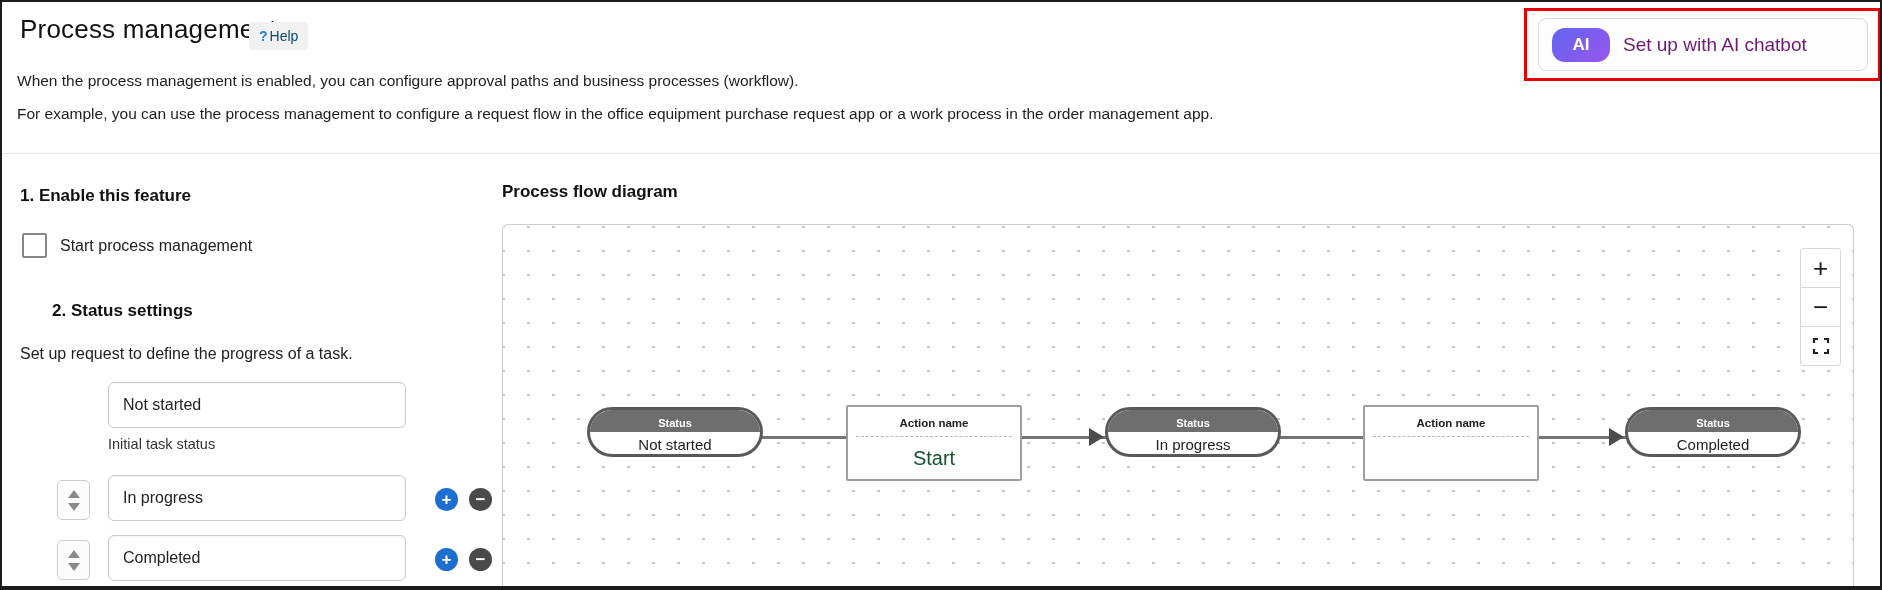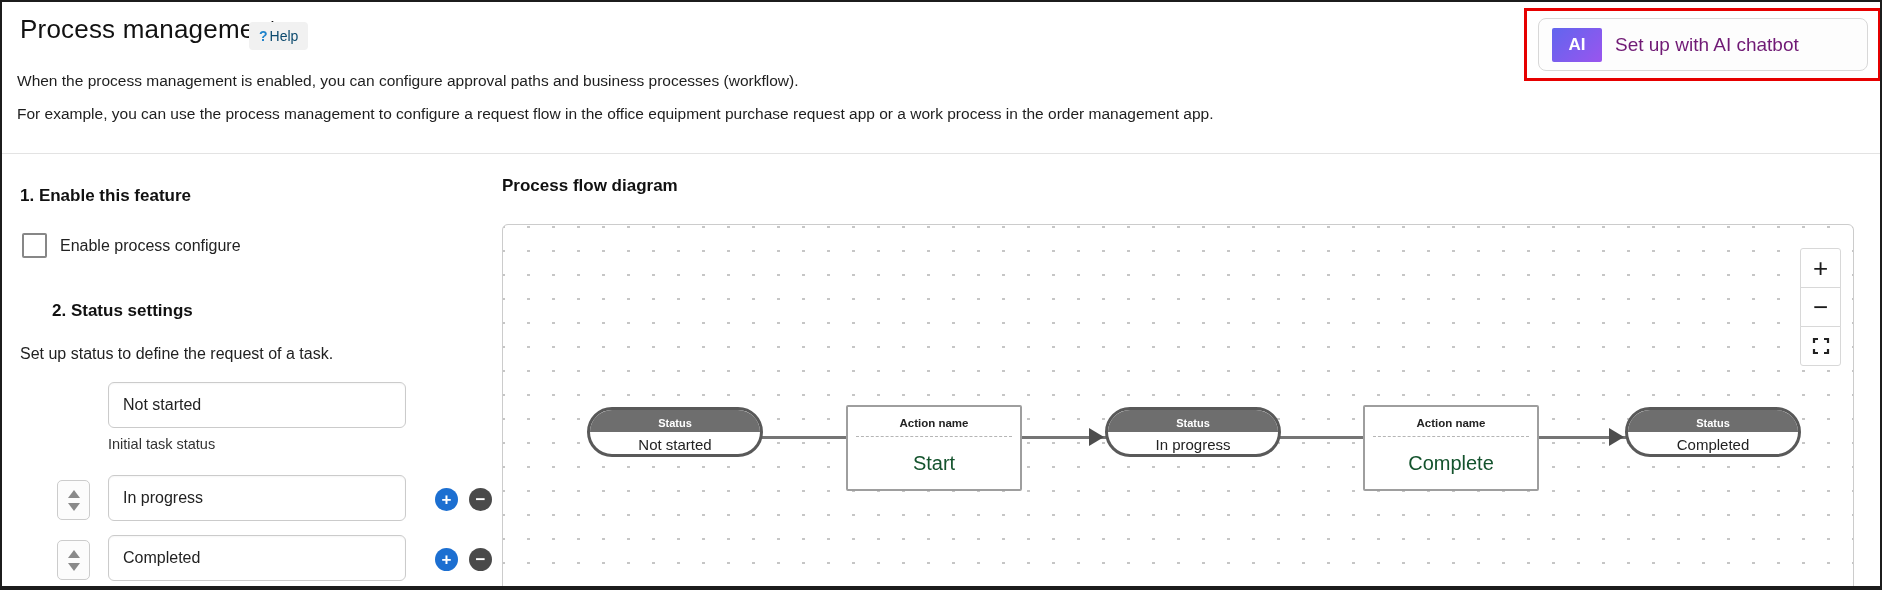--- a/index.html
+++ b/index.html
@@ -37,34 +37,34 @@
     position: absolute; left: 1522px; top: 6px; width: 357px; height: 73px;
     border: 3px solid #e60000;
   }
   .ai-btn {
     position: absolute; left: 1536px; top: 16px; width: 330px; height: 53px;
     background: #fdfdfd; border: 1px solid #d8d8d8; border-radius: 8px;
     display: flex; align-items: center; gap: 13px; padding-left: 13px;
     cursor: pointer; font-family: "Liberation Sans", sans-serif;
   }
   .ai-icon {
-    width: 50px; height: 34px; border-radius: 2px;
+    width: 58px; height: 34px; border-radius: 13px;
     background: linear-gradient(135deg, #6165ee 0%, #9a55ee 100%);
     color: #fff; font-weight: 700; font-size: 17px;
     display: flex; align-items: center; justify-content: center;
   }
   .ai-label { color: #701a75; font-size: 19px; }
 
   .divider { position: absolute; left: 0; right: 0; top: 151px; height: 1px; background: #e3e3e3; }
 
   
   .section-heading { position: absolute; font-size: 17px; font-weight: 700; color: #111; }
   .h-enable { left: 18px; top: 184px; }
   .h-status { left: 18px; top: 299px; margin-left: 32px; }
-  .h-diagram { left: 500px; top: 174px; }
+  .h-diagram { left: 500px; top: 180px; }
 
   .checkbox {
     position: absolute; left: 20px; top: 231px; width: 25px; height: 25px;
     background: #fff; border: 2px solid #878787; border-radius: 2px; cursor: pointer;
   }
   .checkbox-label { position: absolute; left: 58px; top: 235px; font-size: 16px; }
 
   .status-desc { position: absolute; left: 18px; top: 343px; font-size: 16px; }
 
   .text-input {
@@ -144,21 +144,21 @@
   }
   .status-node .node-label {
     flex: 1; display: flex; align-items: center; justify-content: center;
     font-size: 15px; color: #222;
   }
   .sn-0 { left: 84px; }
   .sn-1 { left: 602px; }
   .sn-2 { left: 1122px; }
 
   .action-node {
-    position: absolute; top: 180px; width: 176px; height: 86px; z-index: 3;
+    position: absolute; top: 180px; width: 176px; height: 76px; z-index: 3;
     border: 2px solid #9e9e9e; border-radius: 2px; background: #fff;
     display: flex; flex-direction: column; cursor: pointer;
   }
   .action-node .node-title {
     height: 29px; font-size: 11.5px; font-weight: 700; color: #222;
     text-align: center; line-height: 32px;
   }
   .action-node .node-sep { border-bottom: 1px dashed #b5b5b5; margin: 0 8px; }
   .action-node .node-label {
     flex: 1; display: flex; align-items: center; justify-content: center;
@@ -187,24 +187,24 @@
   <div class="ai-highlight"></div>
   <button class="ai-btn">
     <span class="ai-icon">AI</span>
     <span class="ai-label">Set up with AI chatbot</span>
   </button>
 
   <div class="divider"></div>
 
   <div class="section-heading h-enable">1. Enable this feature</div>
   <div class="checkbox"></div>
-  <div class="checkbox-label">Enable process configure</div>
+  <div class="checkbox-label">Start process management</div>
 
   <div class="section-heading h-status">2. Status settings</div>
-  <div class="status-desc">Set up status to define the request of a task.</div>
+  <div class="status-desc">Set up request to define the progress of a task.</div>
 
   <input type="text" class="text-input in-initial" value="Not started" style="">
   <div class="initial-note">Initial task status</div>
 
   <div class="stepper st-row0">
     <span class="tri-up"></span>
     <span class="tri-down"></span>
   </div>
   <input type="text" class="text-input in-row0" value="In progress" style="">
   <button class="round-btn btn-add add-row0">
@@ -246,21 +246,20 @@
     </div>
 
     <div class="status-node sn-1">
       <div class="node-title">Status</div>
       <div class="node-label">In progress</div>
     </div>
 
     <div class="action-node an-1">
       <div class="node-title">Action name</div>
       <div class="node-sep"></div>
-      <div class="node-label">Complete</div>
     </div>
 
     <div class="status-node sn-2">
       <div class="node-title">Status</div>
       <div class="node-label">Completed</div>
     </div>
 
     <div class="zoom-controls">
       <button class="zoom-btn">
         <span>+</span>

